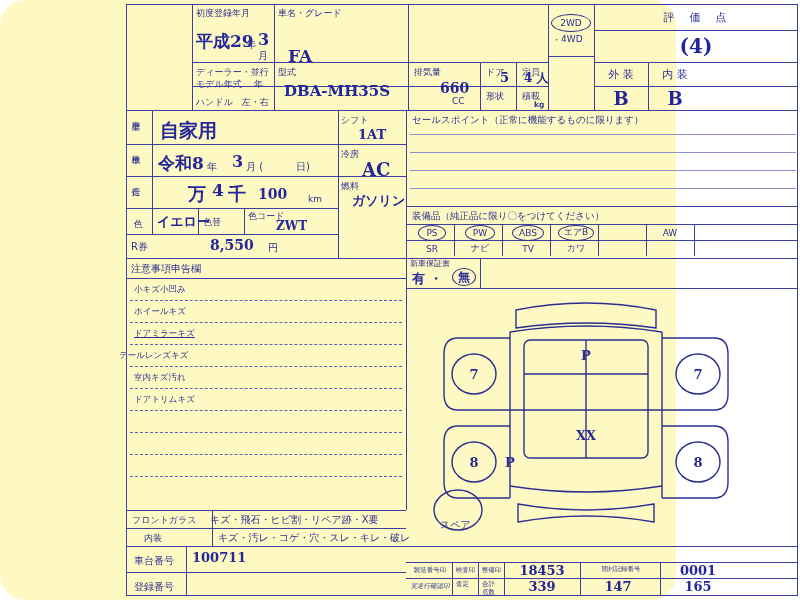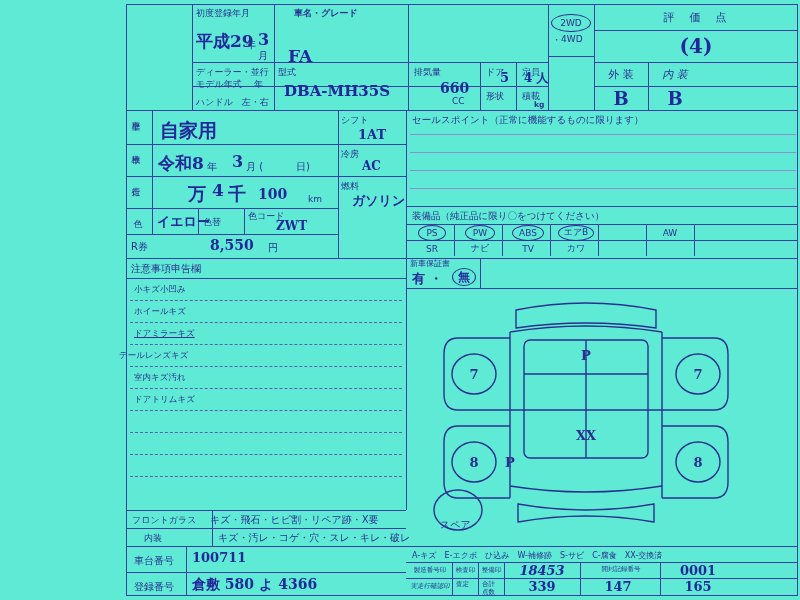--- a/index.html
+++ b/index.html
@@ -1,17 +1,17 @@
 <!DOCTYPE html>
 <html><head>
 <meta charset="utf-8">
 <style>
   html,body{margin:0;padding:0;background:#ffffff;}
   body{width:800px;height:600px;overflow:hidden;font-family:"DejaVu Sans","Liberation Sans",sans-serif;}
-  #sheet{position:absolute;left:0;top:0;width:800px;height:600px;background:#5eead4;color:#2b2f8f;}
+  #sheet{position:absolute;left:0;top:0;width:676px;height:600px;background:#fef9c3;color:#2b2f8f;border-radius:25px;}
   .b{position:absolute;box-sizing:border-box;}
   .bd{border:1px solid #3a3fa0;}
   .lbl{font-size:9px;color:#2b2f8f;letter-spacing:0px;}
   .lbl2{font-size:8.5px;color:#2b2f8f;}
   .hand{font-family:"DejaVu Serif","Liberation Serif",serif;color:#23279a;font-weight:700;}
   .center{display:flex;align-items:center;justify-content:center;}
   .vline{position:absolute;background:#3a3fa0;width:1px;}
   .hline{position:absolute;background:#3a3fa0;height:1px;}
   .dash{position:absolute;border-top:1px dashed #5b5fb5;height:0;}
   .circle{border:1.4px solid #2b2f8f;border-radius:50%;display:flex;align-items:center;justify-content:center;}
@@ -46,21 +46,21 @@
   <div class="hline" style="left:594px;top:62px;width:204px;"></div>
   <div class="hline" style="left:594px;top:86px;width:204px;"></div>
   <div class="vline" style="left:648px;top:62px;height:48px;"></div>
 
   <div class="b lbl" style="left:196px;top:7px;">初度登録年月</div>
   <div class="b hand" style="left:196px;top:30px;font-size:17px;">平成29</div>
   <div class="b lbl" style="left:246px;top:38px;font-size:10px;">年</div>
   <div class="b hand" style="left:258px;top:30px;font-size:16px;">3</div>
   <div class="b lbl" style="left:258px;top:49px;font-size:10px;">月</div>
 
-  <div class="b lbl" style="left:294px;top:7px;font-weight:bold;">車名・グレード</div>
+  <div class="b lbl" style="left:278px;top:7px;">車名・グレード</div>
   <div class="b hand" style="left:288px;top:46px;font-size:17px;">FA</div>
 
   <div class="b lbl" style="left:196px;top:66px;">ディーラー・並行</div>
   <div class="b lbl" style="left:196px;top:78px;">モデル年式</div>
   <div class="b lbl" style="left:254px;top:78px;">年</div>
   <div class="b lbl" style="left:196px;top:96px;">ハンドル　左・右</div>
 
   <div class="b lbl" style="left:278px;top:66px;">型式</div>
   <div class="b hand" style="left:284px;top:82px;font-size:15px;">DBA-MH35S</div>
 
@@ -79,21 +79,21 @@
 
   <div class="b circle" style="left:551px;top:14px;width:40px;height:18px;border-radius:50%;">
     <span class="lbl" style="font-size:9px;">2WD</span>
   </div>
   <div class="b lbl" style="left:552px;top:34px;font-size:9px;">・</div>
   <div class="b lbl" style="left:561px;top:34px;font-size:9px;">4WD</div>
 
   <div class="b lbl center" style="left:594px;top:8px;width:204px;height:18px;font-size:11px;letter-spacing:2px;">評　価　点</div>
   <div class="b hand center" style="left:594px;top:32px;width:204px;height:28px;font-size:20px;">(4)</div>
   <div class="b lbl center" style="left:594px;top:64px;width:54px;height:20px;font-size:11px;">外 装</div>
-  <div class="b lbl center" style="left:648px;top:64px;width:54px;height:20px;font-size:11px;font-style:italic;">内 装</div>
+  <div class="b lbl center" style="left:648px;top:64px;width:54px;height:20px;font-size:11px;">内 装</div>
   <div class="b hand center" style="left:594px;top:86px;width:54px;height:24px;font-size:18px;">B</div>
   <div class="b hand center" style="left:648px;top:86px;width:54px;height:24px;font-size:18px;">B</div>
 
   <div class="vline" style="left:338px;top:110px;height:148px;"></div>
   <div class="vline" style="left:406px;top:110px;height:148px;"></div>
 
   <div class="hline" style="left:126px;top:144px;width:212px;"></div>
   <div class="hline" style="left:126px;top:176px;width:212px;"></div>
   <div class="hline" style="left:126px;top:208px;width:212px;"></div>
   <div class="hline" style="left:126px;top:234px;width:212px;"></div>
@@ -128,21 +128,21 @@
 
   <div class="b lbl" style="left:131px;top:240px;font-size:10px;">R券</div>
   <div class="b hand" style="left:210px;top:237px;font-size:14px;">8,550</div>
   <div class="b lbl" style="left:268px;top:241px;font-size:10px;">円</div>
 
   <div class="hline" style="left:338px;top:144px;width:68px;"></div>
   <div class="hline" style="left:338px;top:176px;width:68px;"></div>
   <div class="b lbl" style="left:341px;top:114px;font-size:9px;">シフト</div>
   <div class="b hand" style="left:358px;top:127px;font-size:13px;">1AT</div>
   <div class="b lbl" style="left:341px;top:148px;font-size:9px;">冷房</div>
-  <div class="b hand" style="left:362px;top:159px;font-size:12px;">AC</div>
+  <div class="b hand" style="left:362px;top:159px;font-size:18px;">AC</div>
   <div class="b lbl" style="left:341px;top:180px;font-size:9px;">燃料</div>
   <div class="b hand" style="left:352px;top:192px;font-size:13px;">ガソリン</div>
 
   <div class="b lbl" style="left:412px;top:114px;font-size:9.5px;">セールスポイント（正常に機能するものに限ります）</div>
   <div class="hline" style="left:410px;top:134px;width:386px;background:#8b8fd0;"></div>
   <div class="hline" style="left:410px;top:152px;width:386px;background:#8b8fd0;"></div>
   <div class="hline" style="left:410px;top:170px;width:386px;background:#8b8fd0;"></div>
   <div class="hline" style="left:410px;top:188px;width:386px;background:#8b8fd0;"></div>
   <div class="hline" style="left:406px;top:206px;width:392px;"></div>
 
@@ -216,21 +216,20 @@
   <div class="b lbl" style="left:210px;top:513px;font-size:10px;">キズ・飛石・ヒビ割・リペア跡・X要</div>
   <div class="b lbl" style="left:144px;top:532px;font-size:9px;">内装</div>
   <div class="b lbl" style="left:218px;top:531px;font-size:10px;">キズ・汚レ・コゲ・穴・スレ・キレ・破レ</div>
 
   <div class="hline" style="left:126px;top:572px;width:280px;"></div>
   <div class="vline" style="left:186px;top:546px;height:50px;"></div>
 
   <div class="b lbl" style="left:134px;top:554px;font-size:10px;">車台番号</div>
   <div class="b hand" style="left:192px;top:550px;font-size:13px;">100711</div>
   <div class="b lbl" style="left:134px;top:580px;font-size:10px;">登録番号</div>
-  <div class="b hand" style="left:192px;top:576px;font-size:14px;">倉敷 580 よ 4366</div>
 
   <div class="b" style="left:406px;top:288px;width:392px;height:258px;">
     <svg width="392" height="258" viewBox="0 0 392 258">
       <g fill="none" stroke="#2b2f8f" stroke-width="1.4">
 
         <path d="M110 22 q70 -14 140 0 l0 18 q-70 -10 -140 0 z"></path>
 
         <path d="M104 44 q76 -12 152 0"></path>
 
         <path d="M104 44 L104 210"></path>
@@ -277,37 +276,36 @@
         <text x="292" y="179">8</text>
         <text x="180" y="72">P</text>
         <text x="180" y="152">XX</text>
         <text x="104" y="179">P</text>
       </g>
     </svg>
   </div>
   <div class="b lbl" style="left:440px;top:518px;font-size:10px;">スペア</div>
 
   <div class="hline" style="left:406px;top:546px;width:392px;"></div>
-  <div class="b lbl" style="left:412px;top:550px;font-size:8px;">A-キズ　E-エクボ　ひ込み　W-補修跡　S-サビ　C-腐食　XX-交換済</div>
 
   <div class="hline" style="left:406px;top:562px;width:392px;"></div>
   <div class="hline" style="left:406px;top:578px;width:392px;"></div>
   <div class="vline" style="left:452px;top:562px;height:34px;"></div>
   <div class="vline" style="left:478px;top:562px;height:34px;"></div>
   <div class="vline" style="left:504px;top:562px;height:34px;"></div>
   <div class="vline" style="left:580px;top:562px;height:34px;"></div>
   <div class="vline" style="left:660px;top:562px;height:34px;"></div>
 
   <div class="b lbl tiny center" style="left:408px;top:563px;width:44px;height:14px;font-size:6.5px;">製造番号印</div>
   <div class="b lbl tiny center" style="left:408px;top:579px;width:44px;height:14px;font-size:6.5px;font-style:italic;">実走行確認印</div>
   <div class="b lbl tiny center" style="left:453px;top:563px;width:25px;height:14px;font-size:6.5px;">検査印</div>
   <div class="b lbl tiny center" style="left:479px;top:563px;width:25px;height:14px;font-size:6.5px;">整備印</div>
   <div class="b lbl tiny center" style="left:582px;top:563px;width:78px;height:12px;font-size:6.5px;">開封記録番号</div>
 
-  <div class="b hand center" style="left:504px;top:562px;width:76px;height:16px;font-size:13px;font-style:italic;">18453</div>
+  <div class="b hand center" style="left:504px;top:562px;width:76px;height:16px;font-size:13px;">18453</div>
   <div class="b hand center" style="left:660px;top:562px;width:76px;height:16px;font-size:13px;">0001</div>
 
   <div class="b hand center" style="left:504px;top:578px;width:76px;height:16px;font-size:13px;">339</div>
   <div class="b hand center" style="left:580px;top:578px;width:76px;height:16px;font-size:13px;">147</div>
   <div class="b hand center" style="left:660px;top:578px;width:76px;height:16px;font-size:13px;">165</div>
 
   <div class="b lbl tiny" style="left:456px;top:580px;font-size:6.5px;">査定</div>
   <div class="b lbl tiny" style="left:482px;top:580px;font-size:6.5px;">合計</div>
   <div class="b lbl tiny" style="left:482px;top:588px;font-size:6.5px;">点数</div>
 

